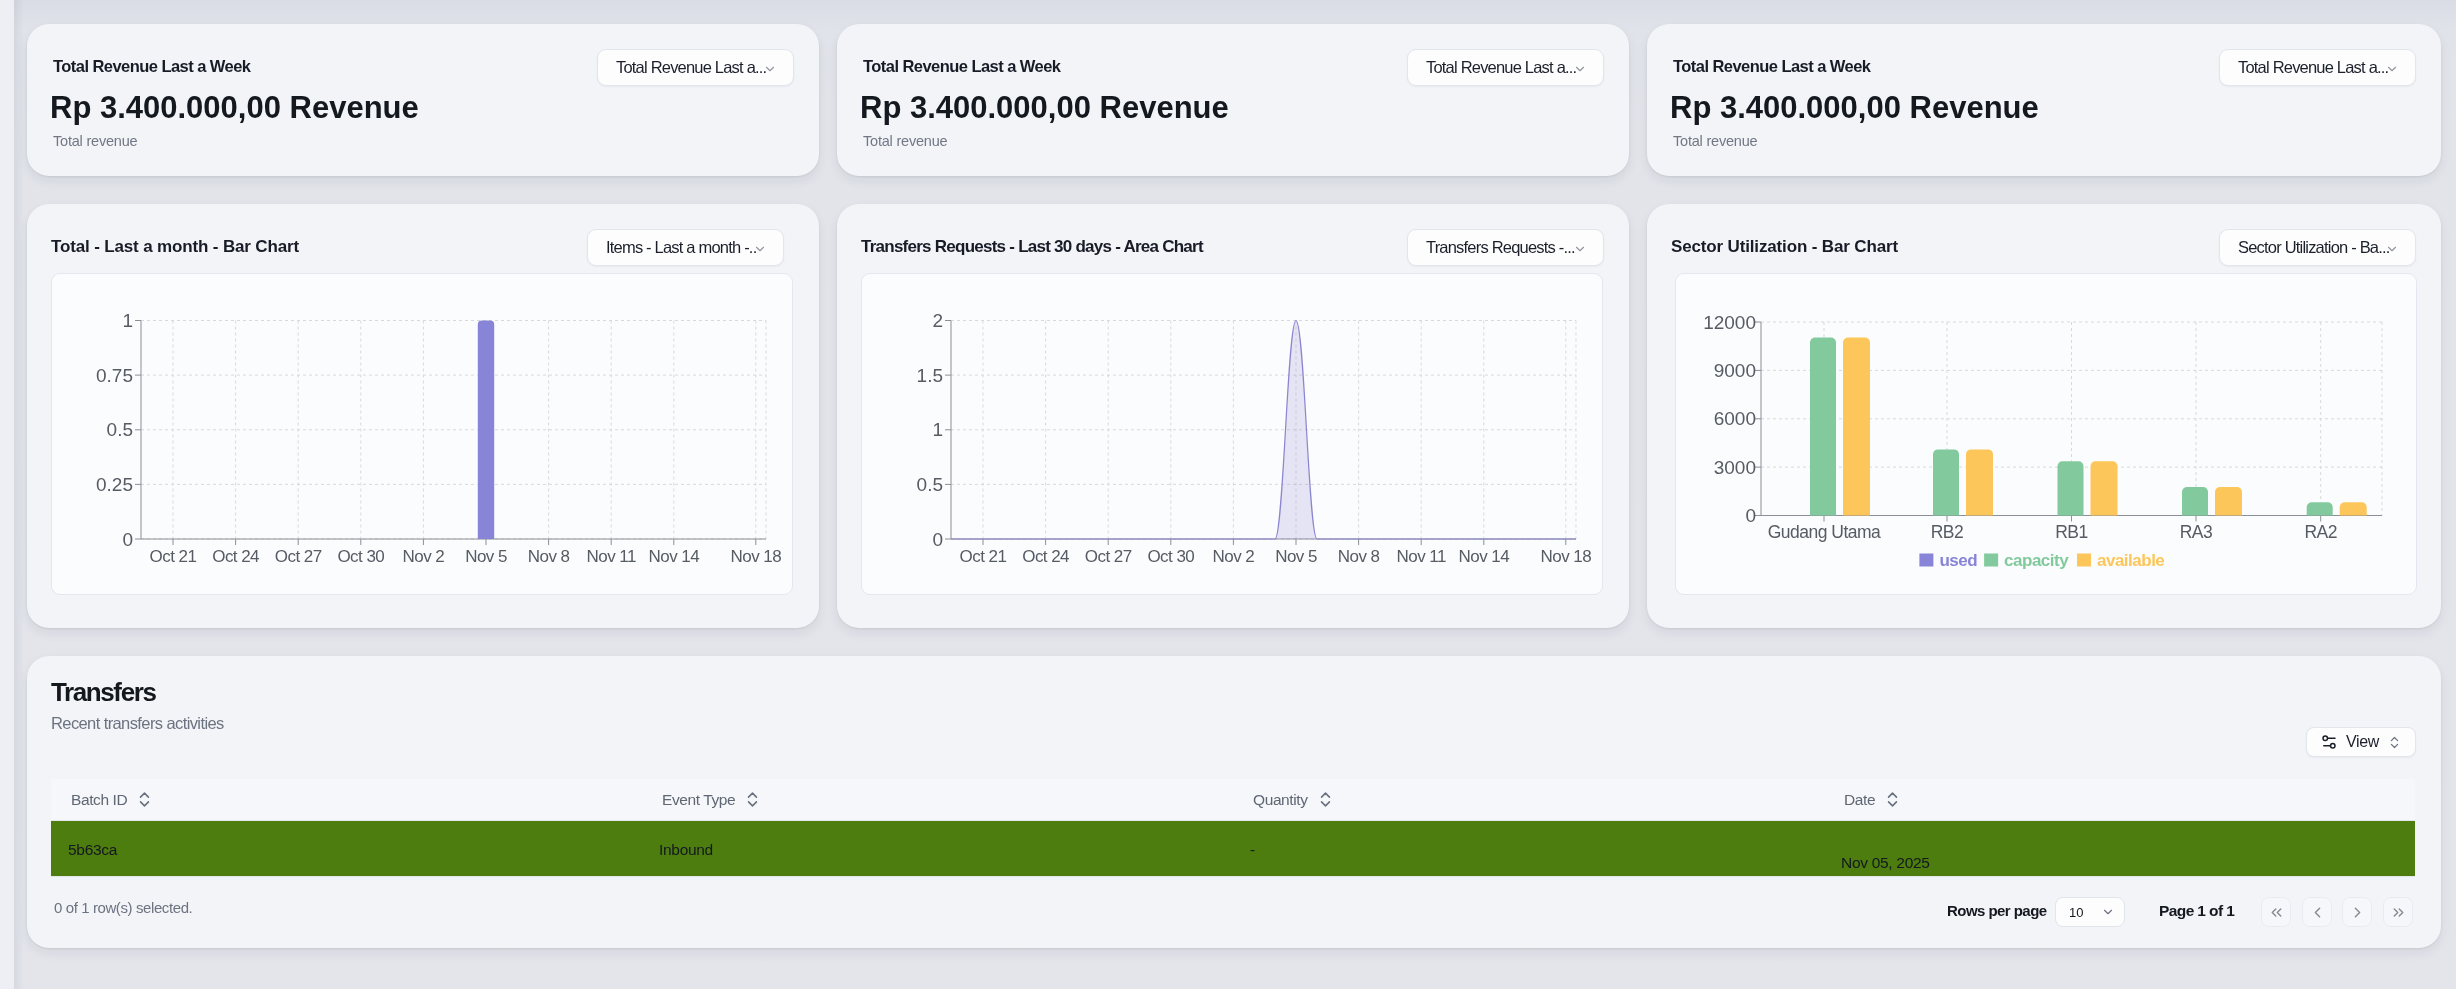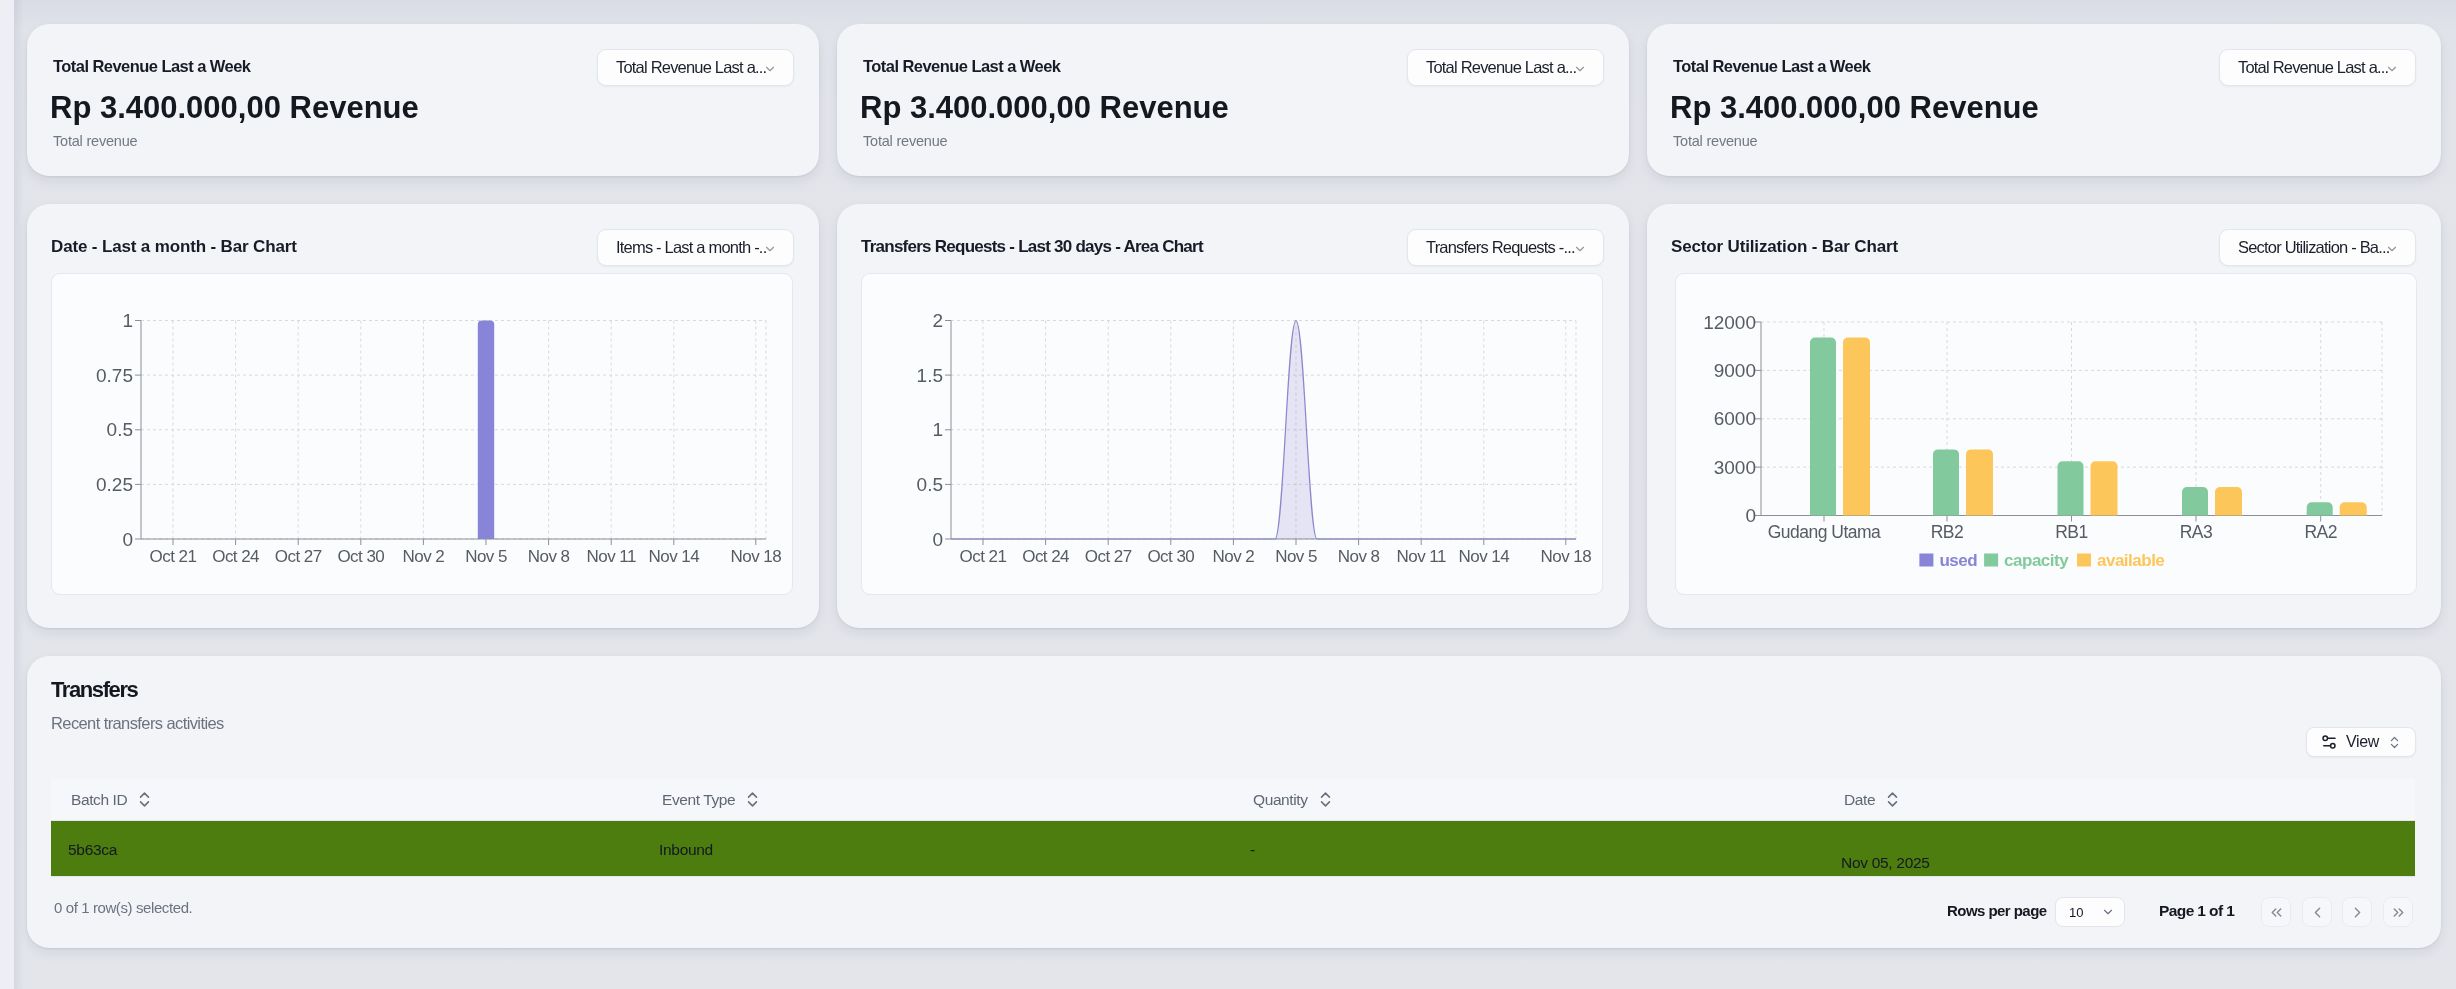--- a/index.html
+++ b/index.html
@@ -53,22 +53,22 @@
   <div class="selbtn" style="right:25px;top:25px;">Total Revenue Last a...
     <svg width="14" height="14" viewBox="0 0 24 24" fill="none" stroke="#3c414c" stroke-width="2" stroke-linecap="round" stroke-linejoin="round">
         <path d="m6 9 6 6 6-6"></path>
       </svg>
   </div>
   <div class="bignum">Rp 3.400.000,00 Revenue</div>
   <div class="subgray" style="top:109px;">Total revenue</div>
 </div>
 
 <div id="r2c1" class="card" style="left:27px;top:204px;width:792px;height:424px;">
-  <div class="ctitle2">Date - Last a month - Bar Chart</div>
-  <div class="selbtn" style="right:25px;top:25px;">Items - Last a month -..
+  <div class="ctitle2">Total - Last a month - Bar Chart</div>
+  <div class="selbtn" style="right:35px;top:25px;">Items - Last a month -..
     <svg width="14" height="14" viewBox="0 0 24 24" fill="none" stroke="#3c414c" stroke-width="2" stroke-linecap="round" stroke-linejoin="round">
         <path d="m6 9 6 6 6-6"></path>
       </svg>
   </div>
   <div class="panel">
 <svg width="742" height="322" viewBox="0 0 742 322">
 <line x1="89.0" y1="46.5" x2="714.0" y2="46.5" stroke="#d9d9d9" stroke-dasharray="3 3"></line>
 <line x1="89.0" y1="101.1" x2="714.0" y2="101.1" stroke="#d9d9d9" stroke-dasharray="3 3"></line>
 <line x1="89.0" y1="155.8" x2="714.0" y2="155.8" stroke="#d9d9d9" stroke-dasharray="3 3"></line>
 <line x1="89.0" y1="210.4" x2="714.0" y2="210.4" stroke="#d9d9d9" stroke-dasharray="3 3"></line>
@@ -238,21 +238,21 @@
 <text x="263.4" y="291.5" font-size="17" letter-spacing="-0.5" font-weight="600" fill="#8884d8">used</text>
 <rect x="308.1" y="279.5" width="14" height="13" fill="#82ca9d"></rect>
 <text x="328.1" y="291.5" font-size="17" letter-spacing="-0.5" font-weight="600" fill="#82ca9d">capacity</text>
 <rect x="401.0" y="279.5" width="14" height="13" fill="#fdc65a"></rect>
 <text x="421.0" y="291.5" font-size="17" letter-spacing="-0.5" font-weight="600" fill="#fdc65a">available</text>
 </svg>
   </div>
 </div>
 
 <div id="transfers" class="card" style="left:27px;top:656px;width:2414px;height:292px;">
-  <div style="position:absolute;left:24px;top:21px;font-size:22px;font-weight:700;color:#14181f;letter-spacing:-1.4px;">Transfers</div>
+  <div style="position:absolute;left:24px;top:21px;font-size:26px;font-weight:700;color:#14181f;letter-spacing:-1.4px;">Transfers</div>
   <div style="position:absolute;left:24px;top:58px;font-size:16.5px;letter-spacing:-0.6px;color:#6c7380;">Recent transfers activities</div>
 
   <div style="position:absolute;left:2279px;top:71px;width:110px;height:30px;background:#fdfdfe;border:1px solid #e2e5ec;border-radius:8px;box-shadow:0 1px 2px rgba(23,30,54,.05);display:flex;align-items:center;justify-content:center;gap:8px;font-size:16px;letter-spacing:-0.4px;font-weight:500;color:#1c202b;">
     <svg width="18" height="18" viewBox="0 0 24 24" fill="none" stroke="#1c202b" stroke-width="2" stroke-linecap="round" stroke-linejoin="round">
         <path d="M20 7h-9"></path>
         <path d="M14 17H5"></path>
         <circle cx="17" cy="17" r="3"></circle>
         <circle cx="7" cy="7" r="3"></circle>
       </svg>
     <span>View</span>

